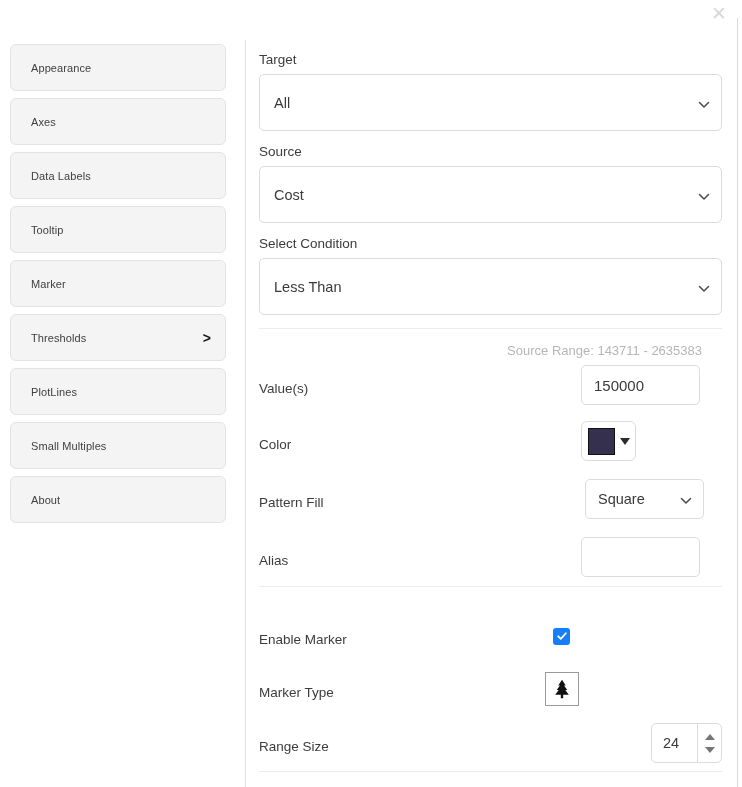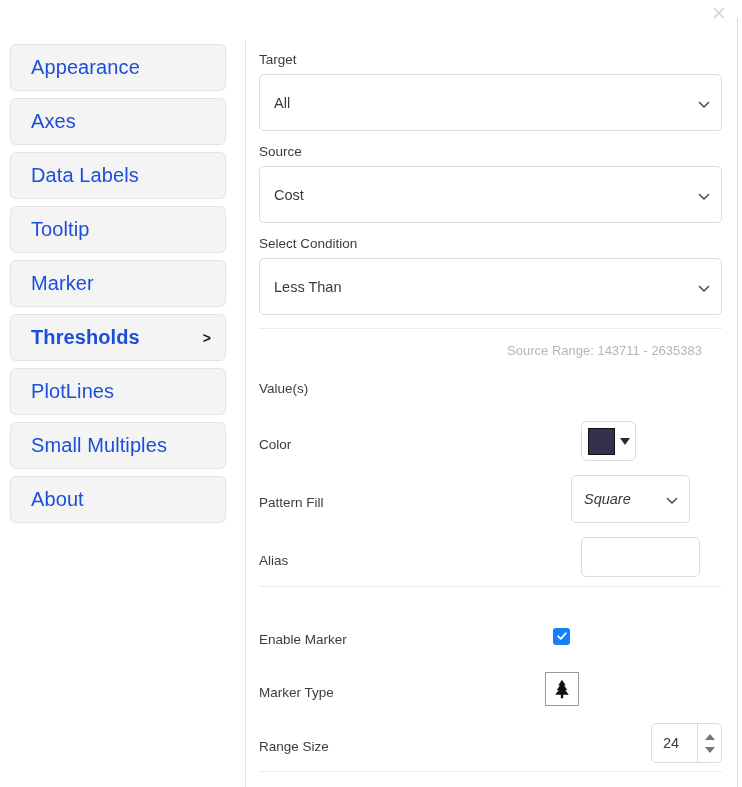--- a/index.html
+++ b/index.html
@@ -50,25 +50,25 @@
     margin-bottom: 7px;
     background: #f4f4f4;
     border: 1px solid #e3e3e3;
     border-radius: 6px;
     display: flex;
     align-items: center;
     padding: 0 14px 0 20px;
     cursor: pointer;
   }
   .side-label {
-    font-size: 20px;
-    color: #1d4ed8;
+    font-size: 11px;
+    color: #404040;
     letter-spacing: .1px;
   }
-  .side-item.active .side-label { font-weight: bold; }
+  .side-item.active .side-label { font-weight: normal; }
   .side-chevron {
     margin-left: auto;
     font-size: 14px;
     font-weight: bold;
     color: #141414;
   }
 
   
   #mid-rule {
     position: absolute;
@@ -193,23 +193,22 @@
   #color-caret {
     width: 0; height: 0;
     border-left: 5px solid transparent;
     border-right: 5px solid transparent;
     border-top: 7px solid #2b2b2b;
   }
 
   
   #pattern-select {
     position: relative;
-    width: 119px; height: 48px;
-    margin-right: 32px;
-    font-style: italic;
+    width: 119px; height: 40px;
+    margin-right: 18px;
   }
   #pattern-select .select-box { padding: 0 12px; font-size: 14.5px; }
 
   
   #enable-checkbox {
     width: 17px; height: 17px;
     background: #167efb;
     border-radius: 3px;
     margin-right: 152px;
     display: flex;
@@ -359,20 +358,23 @@
           </svg>
       </span>
     </div>
 
     <div class="hr" id="hr-top"></div>
 
     <div id="source-range">Source Range: 143711 - 2635383</div>
 
     <div class="row" id="row-values">
       <span class="row-label">Value(s)</span>
+      <span class="row-control">
+        <span class="text-input" id="value-input" placeholder="">150000</span>
+      </span>
     </div>
 
     <div class="row" id="row-color">
       <span class="row-label">Color</span>
       <span class="row-control">
         <span id="color-picker">
           <span id="color-swatch" style="background: rgb(52, 48, 77);"></span>
           <span id="color-caret"></span>
         </span>
       </span>

